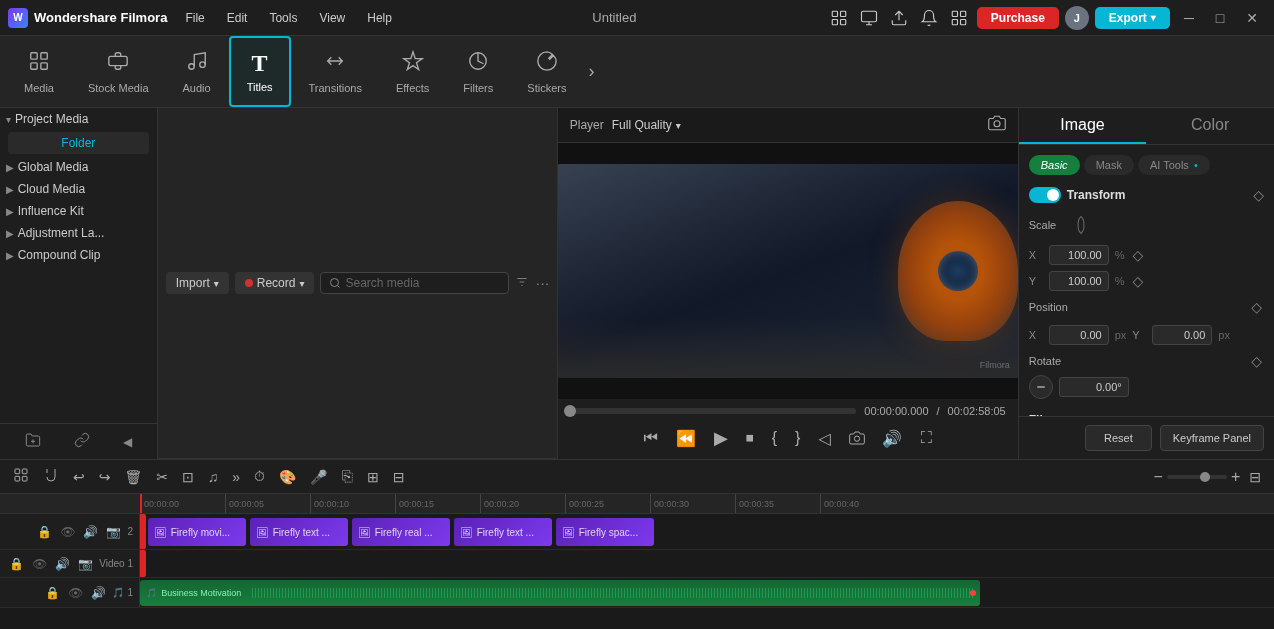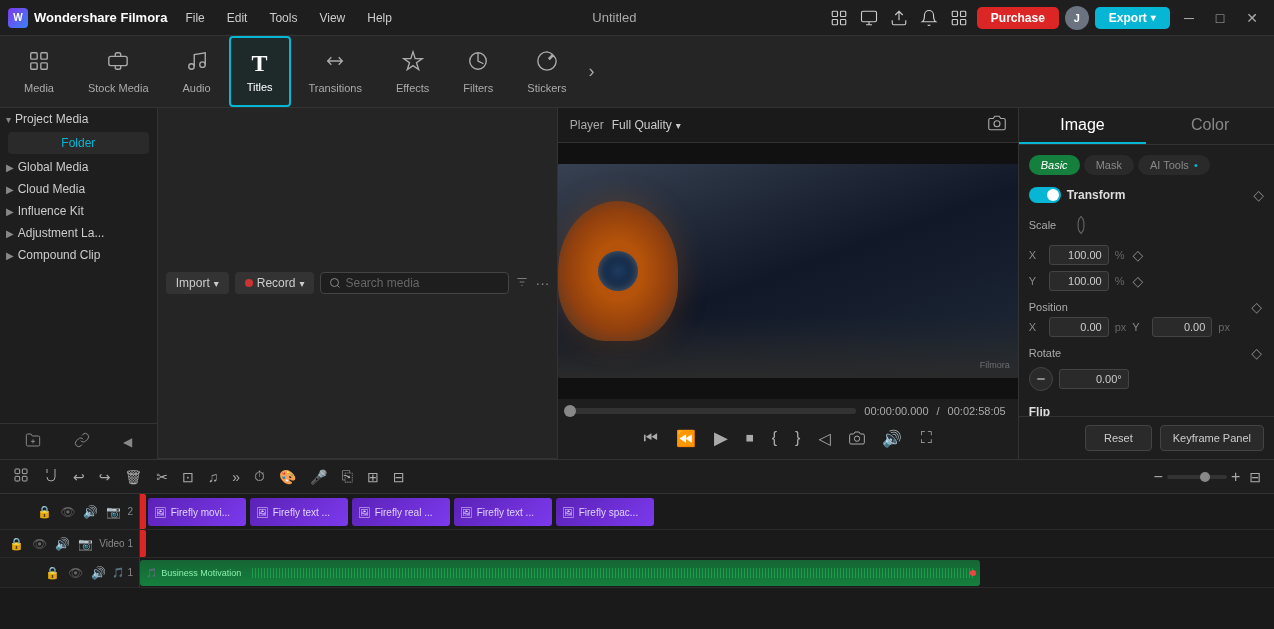--- a/index.html
+++ b/index.html
@@ -63,21 +63,21 @@
 
     
     #preview { flex: 1; background: #1a1a1a; display: flex; flex-direction: column; }
     #preview-toolbar { display: flex; align-items: center; gap: 8px; padding: 6px 12px; border-bottom: 1px solid #333; }
     #preview-toolbar .player-label { color: #aaa; font-size: 12px; }
     #preview-toolbar .quality-select { display: flex; align-items: center; gap: 4px; color: #ccc; font-size: 12px; cursor: pointer; }
     #preview-toolbar .quality-select .caret { font-size: 10px; }
     #preview-toolbar .spacer { flex: 1; }
     #preview-toolbar .snapshot-icon { color: #aaa; cursor: pointer; font-size: 16px; }
     #preview-canvas { flex: 1; display: flex; align-items: center; justify-content: center; background: #111; position: relative; overflow: hidden; }
-    .preview-video-thumb { width: 460px; height: 214px; background: linear-gradient(160deg, #374151 0%, #111827 50%, #1f2937 100%); border-radius: 2px; position: relative; overflow: hidden; display: flex; align-items: center; justify-content: flex-start; }
+    .preview-video-thumb { width: 460px; height: 214px; background: linear-gradient(160deg, #374151 0%, #111827 50%, #1f2937 100%); border-radius: 2px; position: relative; overflow: hidden; display: flex; align-items: center; justify-content: flex-end; }
     .preview-video-thumb .orb { width: 120px; height: 140px; background: radial-gradient(ellipse, #b45309 30%, #92400e 60%, #333 100%); border-radius: 50% 50% 40% 40%; position: relative; box-shadow: 0 0 30px rgba(180,83,9,0.3); }
     .watermark { position: absolute; bottom: 8px; right: 8px; color: rgba(255,255,255,0.3); font-size: 9px; }
     #preview-controls { background: #1e1e1e; padding: 6px 12px; }
     .progress-row { display: flex; align-items: center; gap: 8px; margin-bottom: 6px; }
     .progress-bar { flex: 1; height: 6px; background: #333; border-radius: 3px; position: relative; cursor: pointer; }
     .progress-bar .fill { height: 100%; background: #555; border-radius: 3px; width: 0%; }
     .progress-bar .thumb { width: 12px; height: 12px; background: #888; border-radius: 50%; position: absolute; top: -3px; left: 0%; transform: translateX(-50%); }
     .time-display { color: #aaa; font-size: 11px; white-space: nowrap; }
     .control-btns { display: flex; align-items: center; justify-content: center; gap: 6px; }
     .ctrl-btn { color: #aaa; cursor: pointer; font-size: 16px; padding: 4px 6px; border-radius: 3px; display: flex; align-items: center; justify-content: center; }
@@ -520,21 +520,21 @@
             <span class="prop-unit">%</span>
             <span class="prop-icon-btn">◇</span>
           </div>
           <div class="prop-row">
             <span class="prop-label">Y</span>
             <input class="prop-input" type="text" value="100.00" style="">
             <span class="prop-unit">%</span>
             <span class="prop-icon-btn">◇</span>
           </div>
 
-          <div style="display:flex;align-items:center;justify-content:space-between;margin-bottom:0;">
+          <div style="display:flex;align-items:center;justify-content:space-between;margin-bottom:8px;">
             <span style="color:#aaa;font-size:11px;">Position</span>
             <span class="prop-icon-btn">◇</span>
           </div>
           <div class="prop-row">
             <span class="prop-label">X</span>
             <input class="prop-input" type="text" value="0.00" style="">
             <span class="prop-unit">px</span>
             <span class="prop-label">Y</span>
             <input class="prop-input" type="text" value="0.00" style="">
             <span class="prop-unit">px</span>
@@ -604,20 +604,34 @@
         <div class="zoom-bar">
           <div class="thumb"></div>
         </div>
         <span class="zoom-plus">+</span>
       </div>
       <span class="tl-btn">⊟</span>
     </div>
 
     <div id="timeline-content">
 
+      <div class="tl-ruler">
+        <div class="tl-ruler-marks">
+          <div class="tl-mark">00:00:00</div>
+          <div class="tl-mark">00:00:05</div>
+          <div class="tl-mark">00:00:10</div>
+          <div class="tl-mark">00:00:15</div>
+          <div class="tl-mark">00:00:20</div>
+          <div class="tl-mark">00:00:25</div>
+          <div class="tl-mark">00:00:30</div>
+          <div class="tl-mark">00:00:35</div>
+          <div class="tl-mark">00:00:40</div>
+        </div>
+        <div class="playhead" style="left:140px;"></div>
+      </div>
 
       <div class="tl-track">
         <div class="tl-track-header">
           <span class="tl-track-icon">🔒</span>
           <span class="tl-track-icon">👁</span>
           <span class="tl-track-icon">🔊</span>
           <span class="tl-track-icon">📷</span>
           <span class="tl-track-label">2</span>
         </div>
         <div class="tl-track-body" style="position:relative;">

